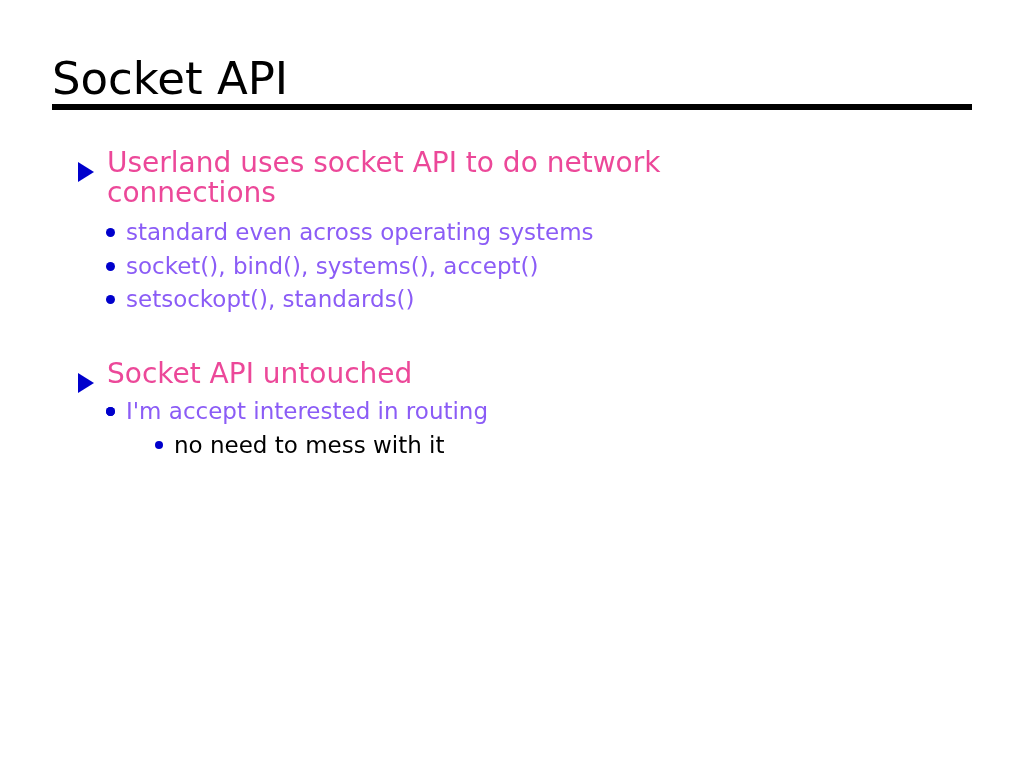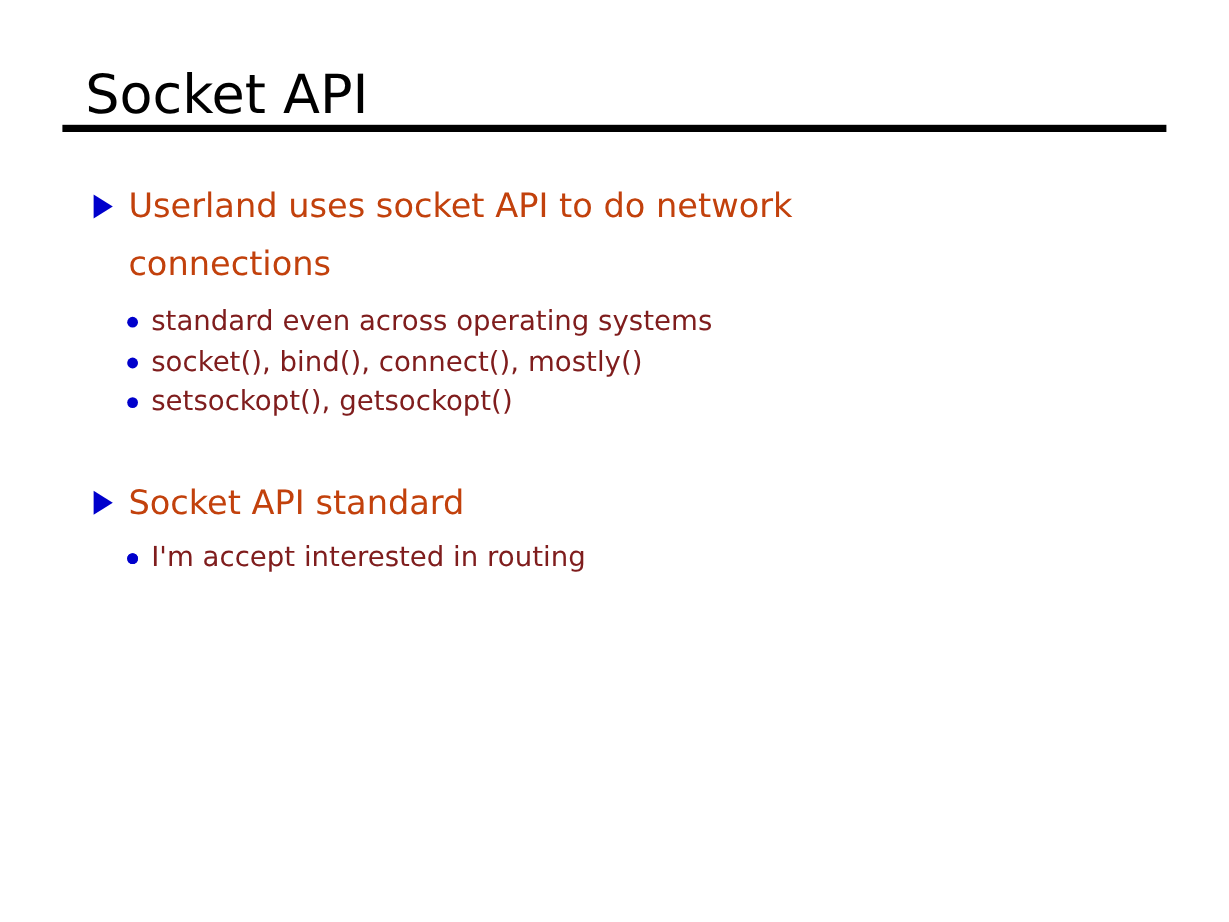--- a/index.html
+++ b/index.html
@@ -24,21 +24,20 @@
     height: 768px;
     background: #ffffff;
   }
 
   
   .title-block {
     position: absolute;
     left: 52px;
     top: 52px;
     width: 920px;
-    margin-left: 19px;
   }
   .slide-title {
     font-size: 45px;
     line-height: 54px;
     font-weight: 400;
     letter-spacing: 0px;
     color: #000000;
     white-space: nowrap;
   }
   .title-rule {
@@ -56,22 +55,22 @@
     left: 52px;
     top: 148px;
     width: 930px;
   }
 
   .lvl1 {
     position: relative;
     padding-left: 55px;
     margin: 0 0 0 0;
     font-size: 28px;
-    line-height: 48px;
-    color: #c2410c;
+    line-height: 30px;
+    color: #ec4899;
   }
   .lvl1 .tri {
     position: absolute;
     left: 26px;
     top: 14px;
     width: 0;
     height: 0;
     border-top: 10px solid transparent;
     border-bottom: 10px solid transparent;
     border-left: 16px solid #0000cc;
@@ -79,21 +78,21 @@
   .lvl1-text {
     display: block;
     max-width: 680px;
   }
 
   .lvl2 {
     position: relative;
     padding-left: 74px;
     font-size: 23px;
     line-height: 33.5px;
-    color: #7f1d1d;
+    color: #8b5cf6;
   }
   .lvl2 .dot {
     position: absolute;
     left: 54px;
     top: 12px;
     width: 9px;
     height: 9px;
     border-radius: 50%;
     background: #0000cc;
   }
@@ -137,38 +136,42 @@
     </div>
 
     <div class="spacer-sm"></div>
 
     <div class="lvl2">
       <span class="dot"></span>
       <span>standard even across operating systems</span>
     </div>
     <div class="lvl2">
       <span class="dot"></span>
-      <span>socket(), bind(), connect(), mostly()</span>
+      <span>socket(), bind(), systems(), accept()</span>
     </div>
     <div class="lvl2">
       <span class="dot"></span>
-      <span>setsockopt(), getsockopt()</span>
+      <span>setsockopt(), standards()</span>
     </div>
 
     <div class="spacer-lg"></div>
 
     <div class="lvl1">
       <span class="tri"></span>
-      <span class="lvl1-text">Socket API standard</span>
+      <span class="lvl1-text">Socket API untouched</span>
     </div>
 
     <div class="grp-gap"></div>
 
     <div class="lvl2">
       <span class="dot"></span>
     </div>
     <div class="lvl2">
       <span class="dot"></span>
       <span>I'm accept interested in routing</span>
     </div>
+    <div class="lvl3">
+      <span class="dot"></span>
+      <span>no need to mess with it</span>
+    </div>
 
   </div>
 </div>
 
 </body></html>

